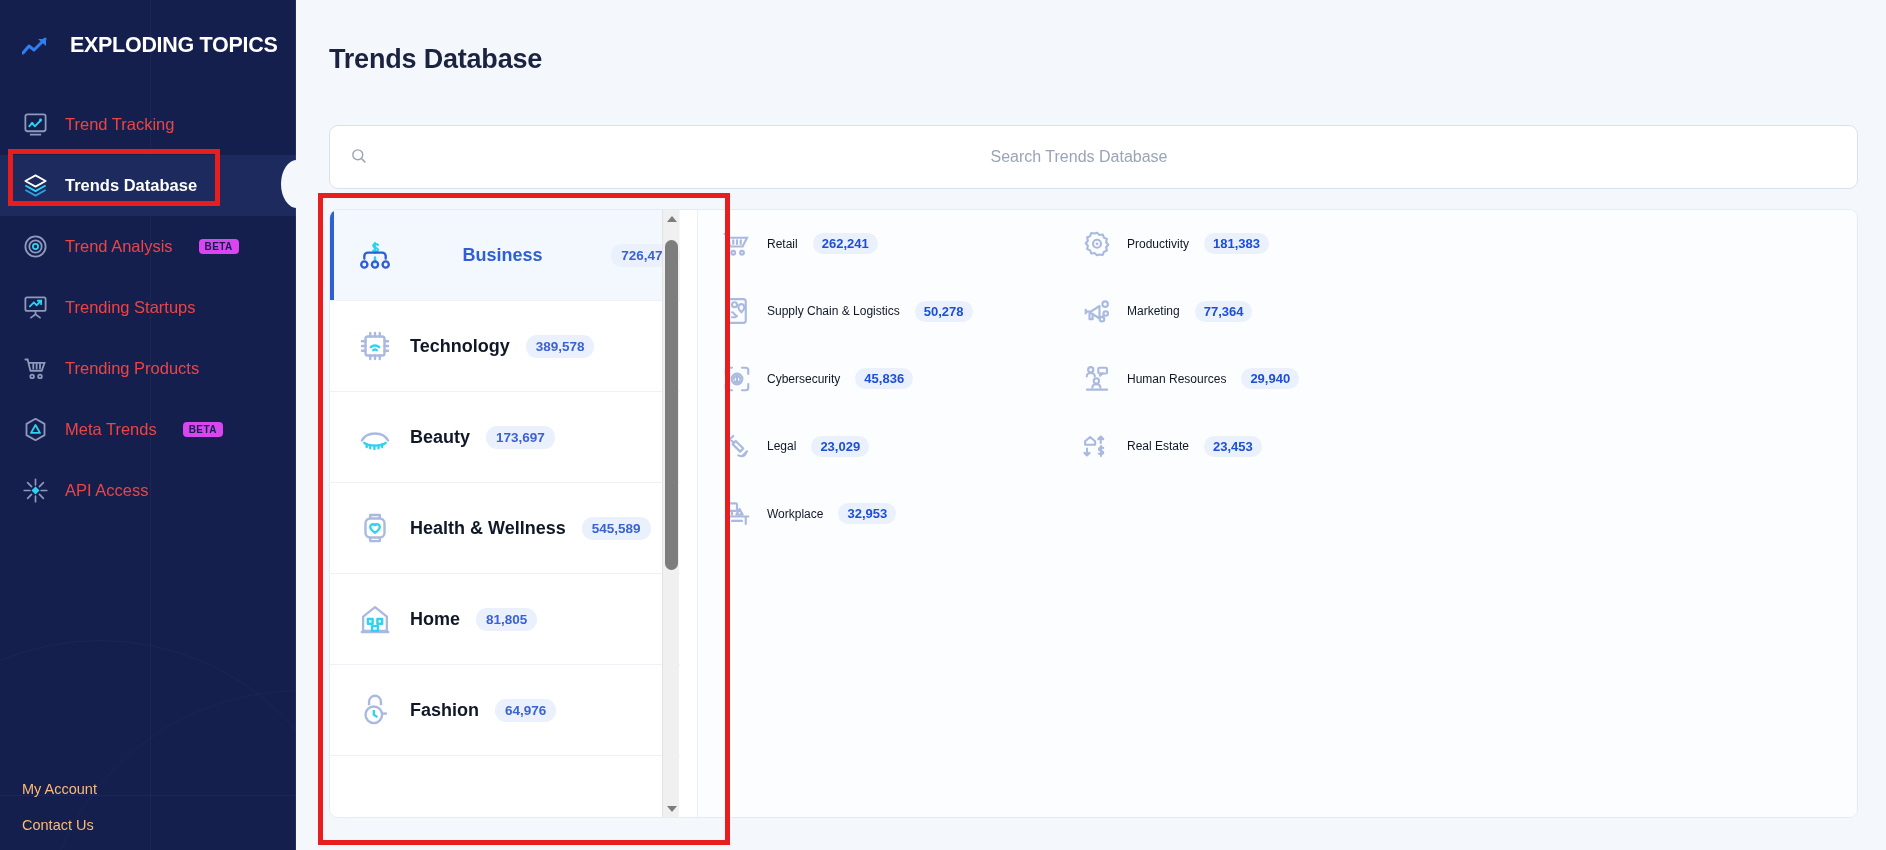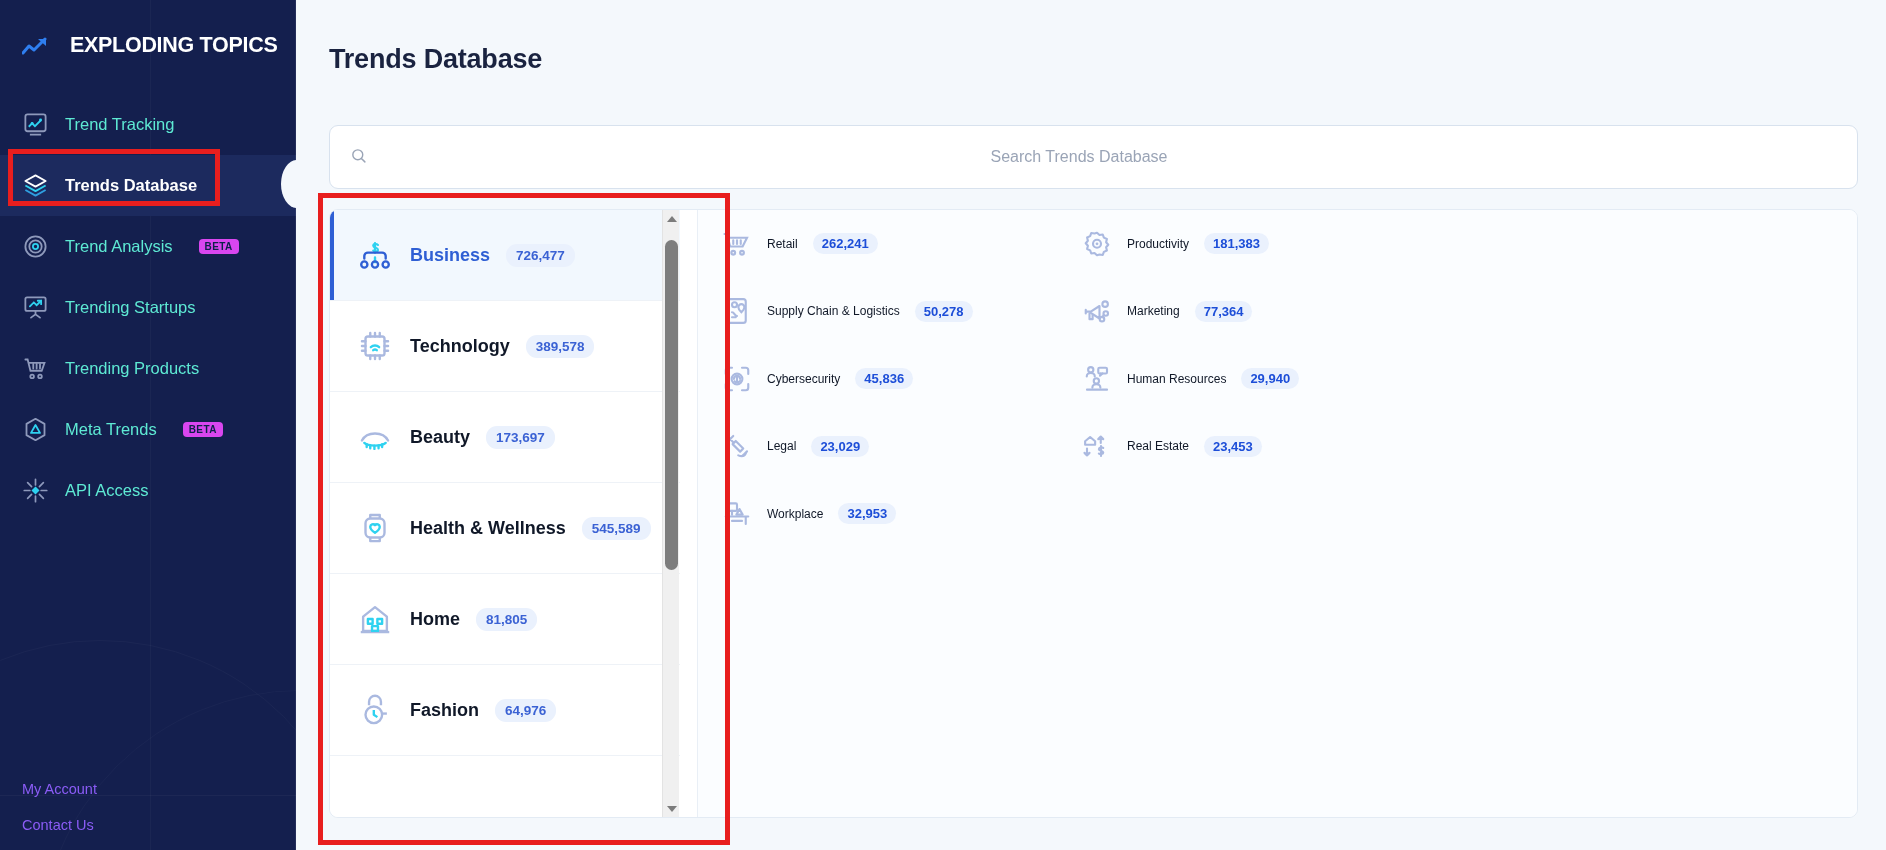--- a/index.html
+++ b/index.html
@@ -48,30 +48,30 @@
   }
 
   #nav{ position:absolute; left:0; top:94px; width:296px; }
   .nav-item{
     position:relative;
     display:flex; align-items:center; height:61px; padding-left:22px; gap:16px;
     cursor:pointer;
   }
   .nav-item .nav-ico{ width:27px; height:27px; flex:0 0 27px; display:block; }
   .nav-item .nav-label{
-    font-size:16.5px; color:#5eead4; font-weight:500; white-space:nowrap;
+    font-size:16.5px; color:#ef4444; font-weight:500; white-space:nowrap;
   }
   .nav-item.active{ background:#1c2a5e; }
   .nav-item.active .nav-label{ color:#ffffff; font-weight:700; }
   .beta{
     background:#d946ef; color:#0d2149; font-size:10px; font-weight:800;
     letter-spacing:.4px; border-radius:4px; padding:2px 6px; margin-left:10px;
   }
   .side-link{
-    display:block; font-size:14.5px; color:#8b5cf6; margin-bottom:0; cursor:pointer;
+    display:block; font-size:14.5px; color:#fdba74; margin-bottom:0; cursor:pointer;
   }
   #link-account{ position:absolute; left:22px; top:781px; }
   #link-contact{ position:absolute; left:22px; top:817px; }
 
   
   .notch{
     position:absolute; left:281px; top:160px; width:16px; height:48px;
     background:#f4f8fc;
     border-radius:0 0 0 0;
     clip-path: ellipse(100% 50% at 100% 50%);
@@ -119,21 +119,21 @@
     position:relative; height:91px;
     display:flex; align-items:center; gap:16px; padding-left:26px;
     border-bottom:1px solid #eef2f7; cursor:pointer; background:#fff;
   }
   .cat-item .cat-ico{ width:38px; height:38px; flex:0 0 38px; }
   .cat-name{ font-size:18px; font-weight:700; color:#101828; white-space:nowrap; }
   .cat-count{
     font-size:13.5px; font-weight:600; color:#3b62d4;
     background:#eaf1fd; border-radius:11px; padding:4px 10px; white-space:nowrap;
   }
-  .cat-item.selected{ background:#f2f8fe; }
+  .cat-item.selected{ background:#f2f8fe;justify-content:space-between; }
   .cat-item.selected::before{
     content:""; position:absolute; left:0; top:0; width:4px; height:100%;
     background:#2f5fd4;
   }
   .cat-item.selected .cat-name{ color:#2f5fd4; }
 
   
   #cat-sb{
     position:absolute; right:18px; top:0; width:17px; height:100%;
     background:#f0f0f0; border-left:1px solid #e3e3e3;

